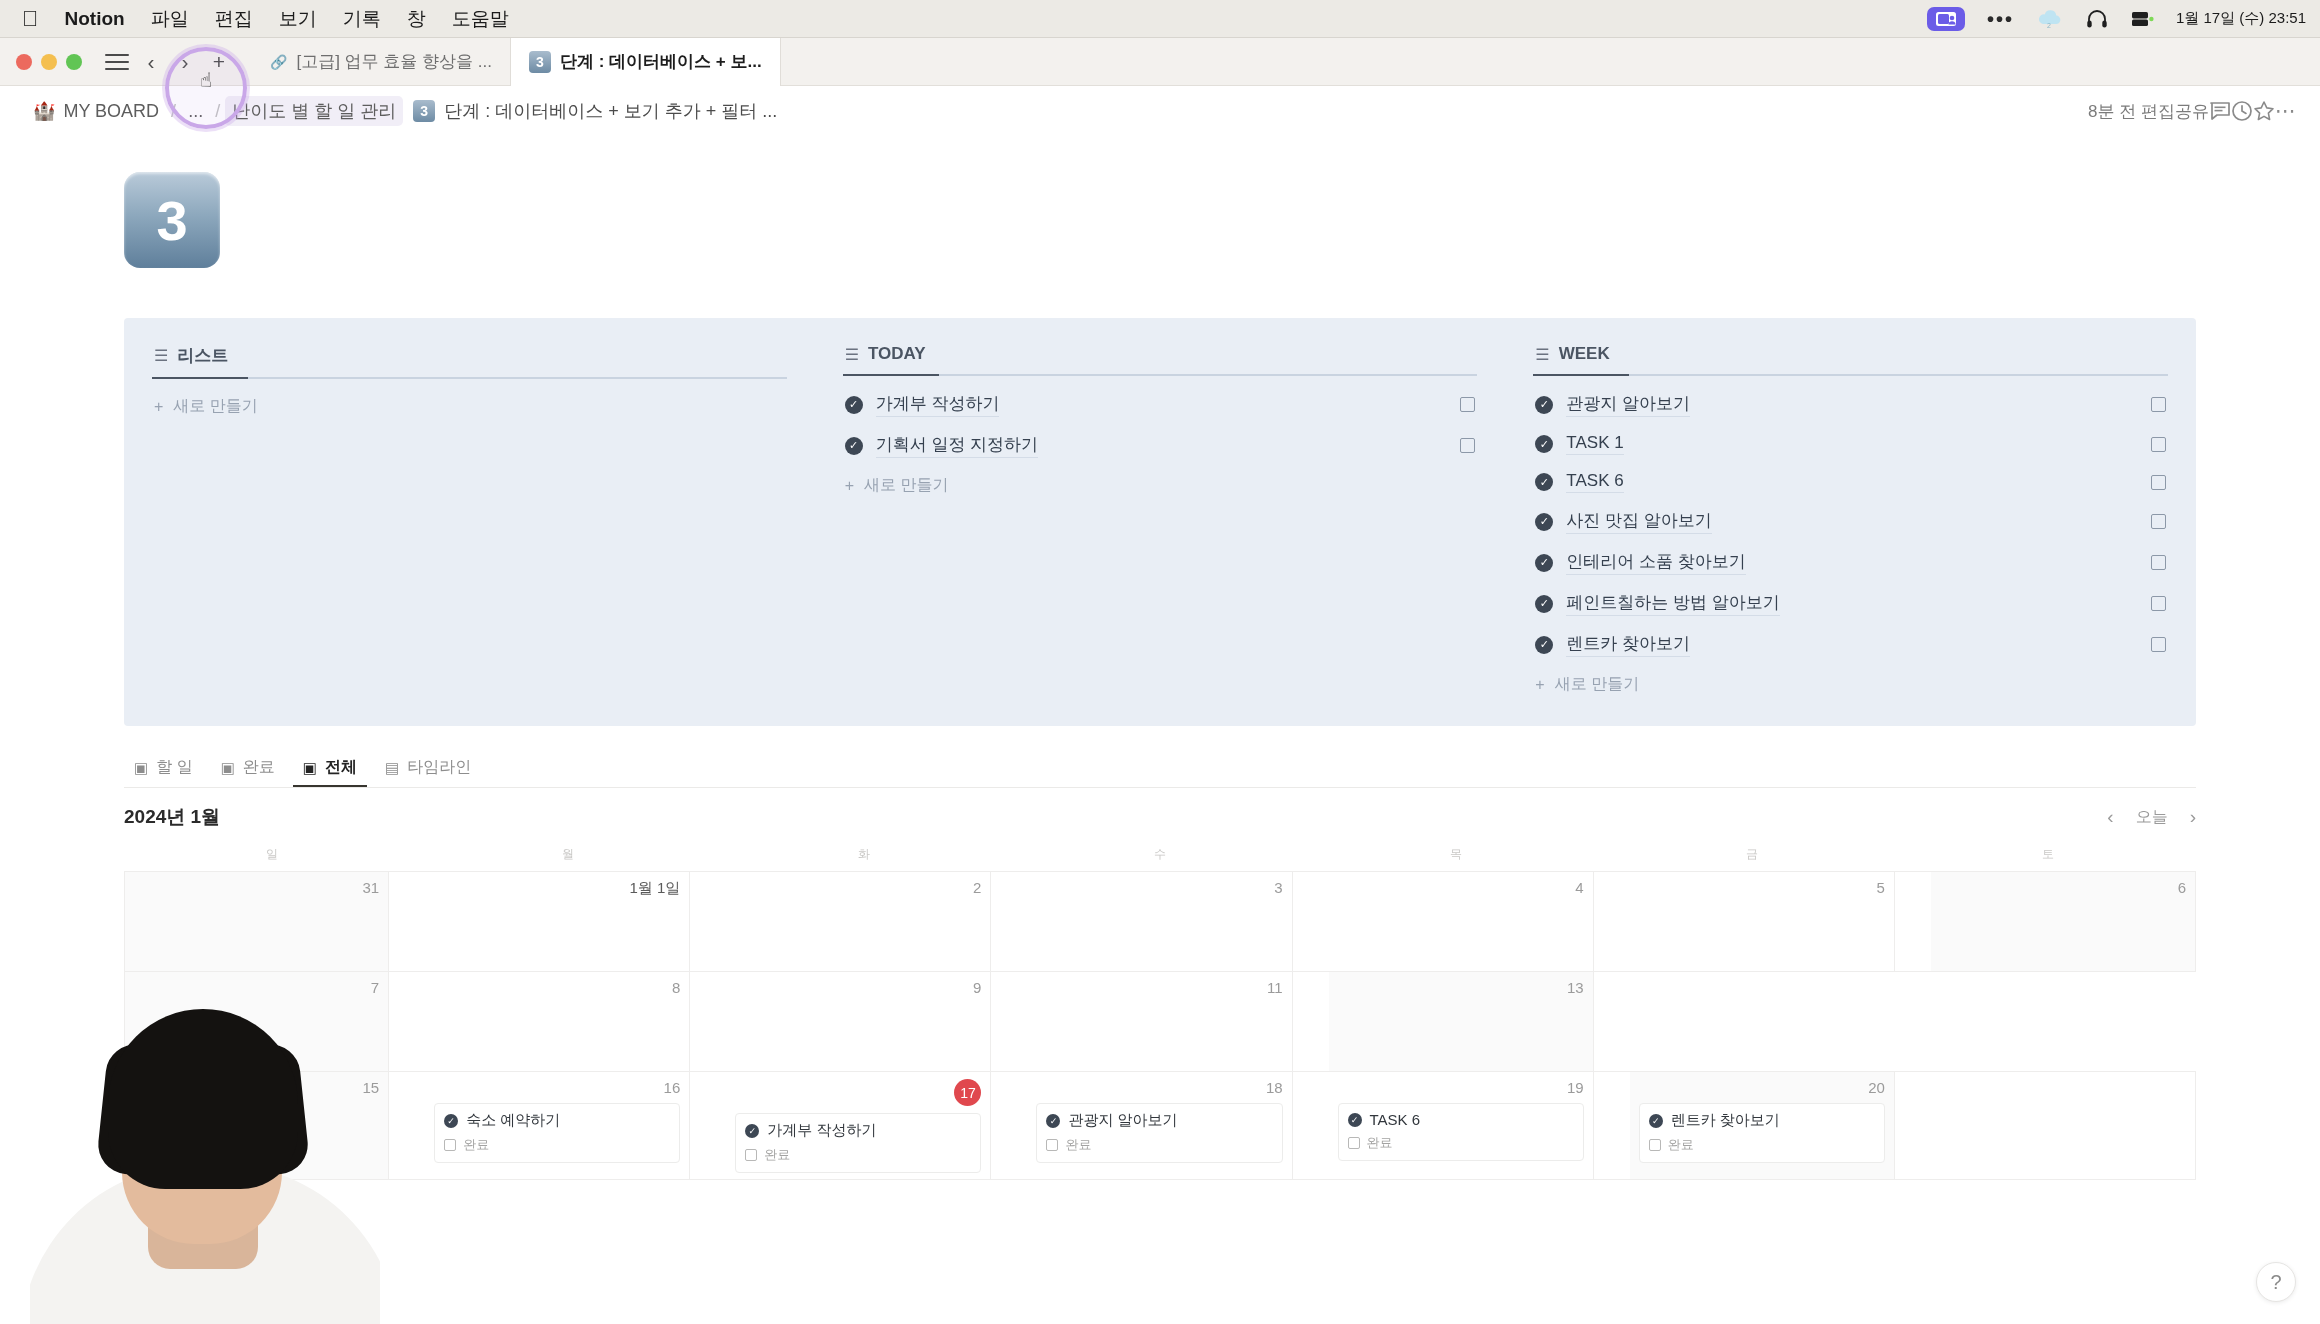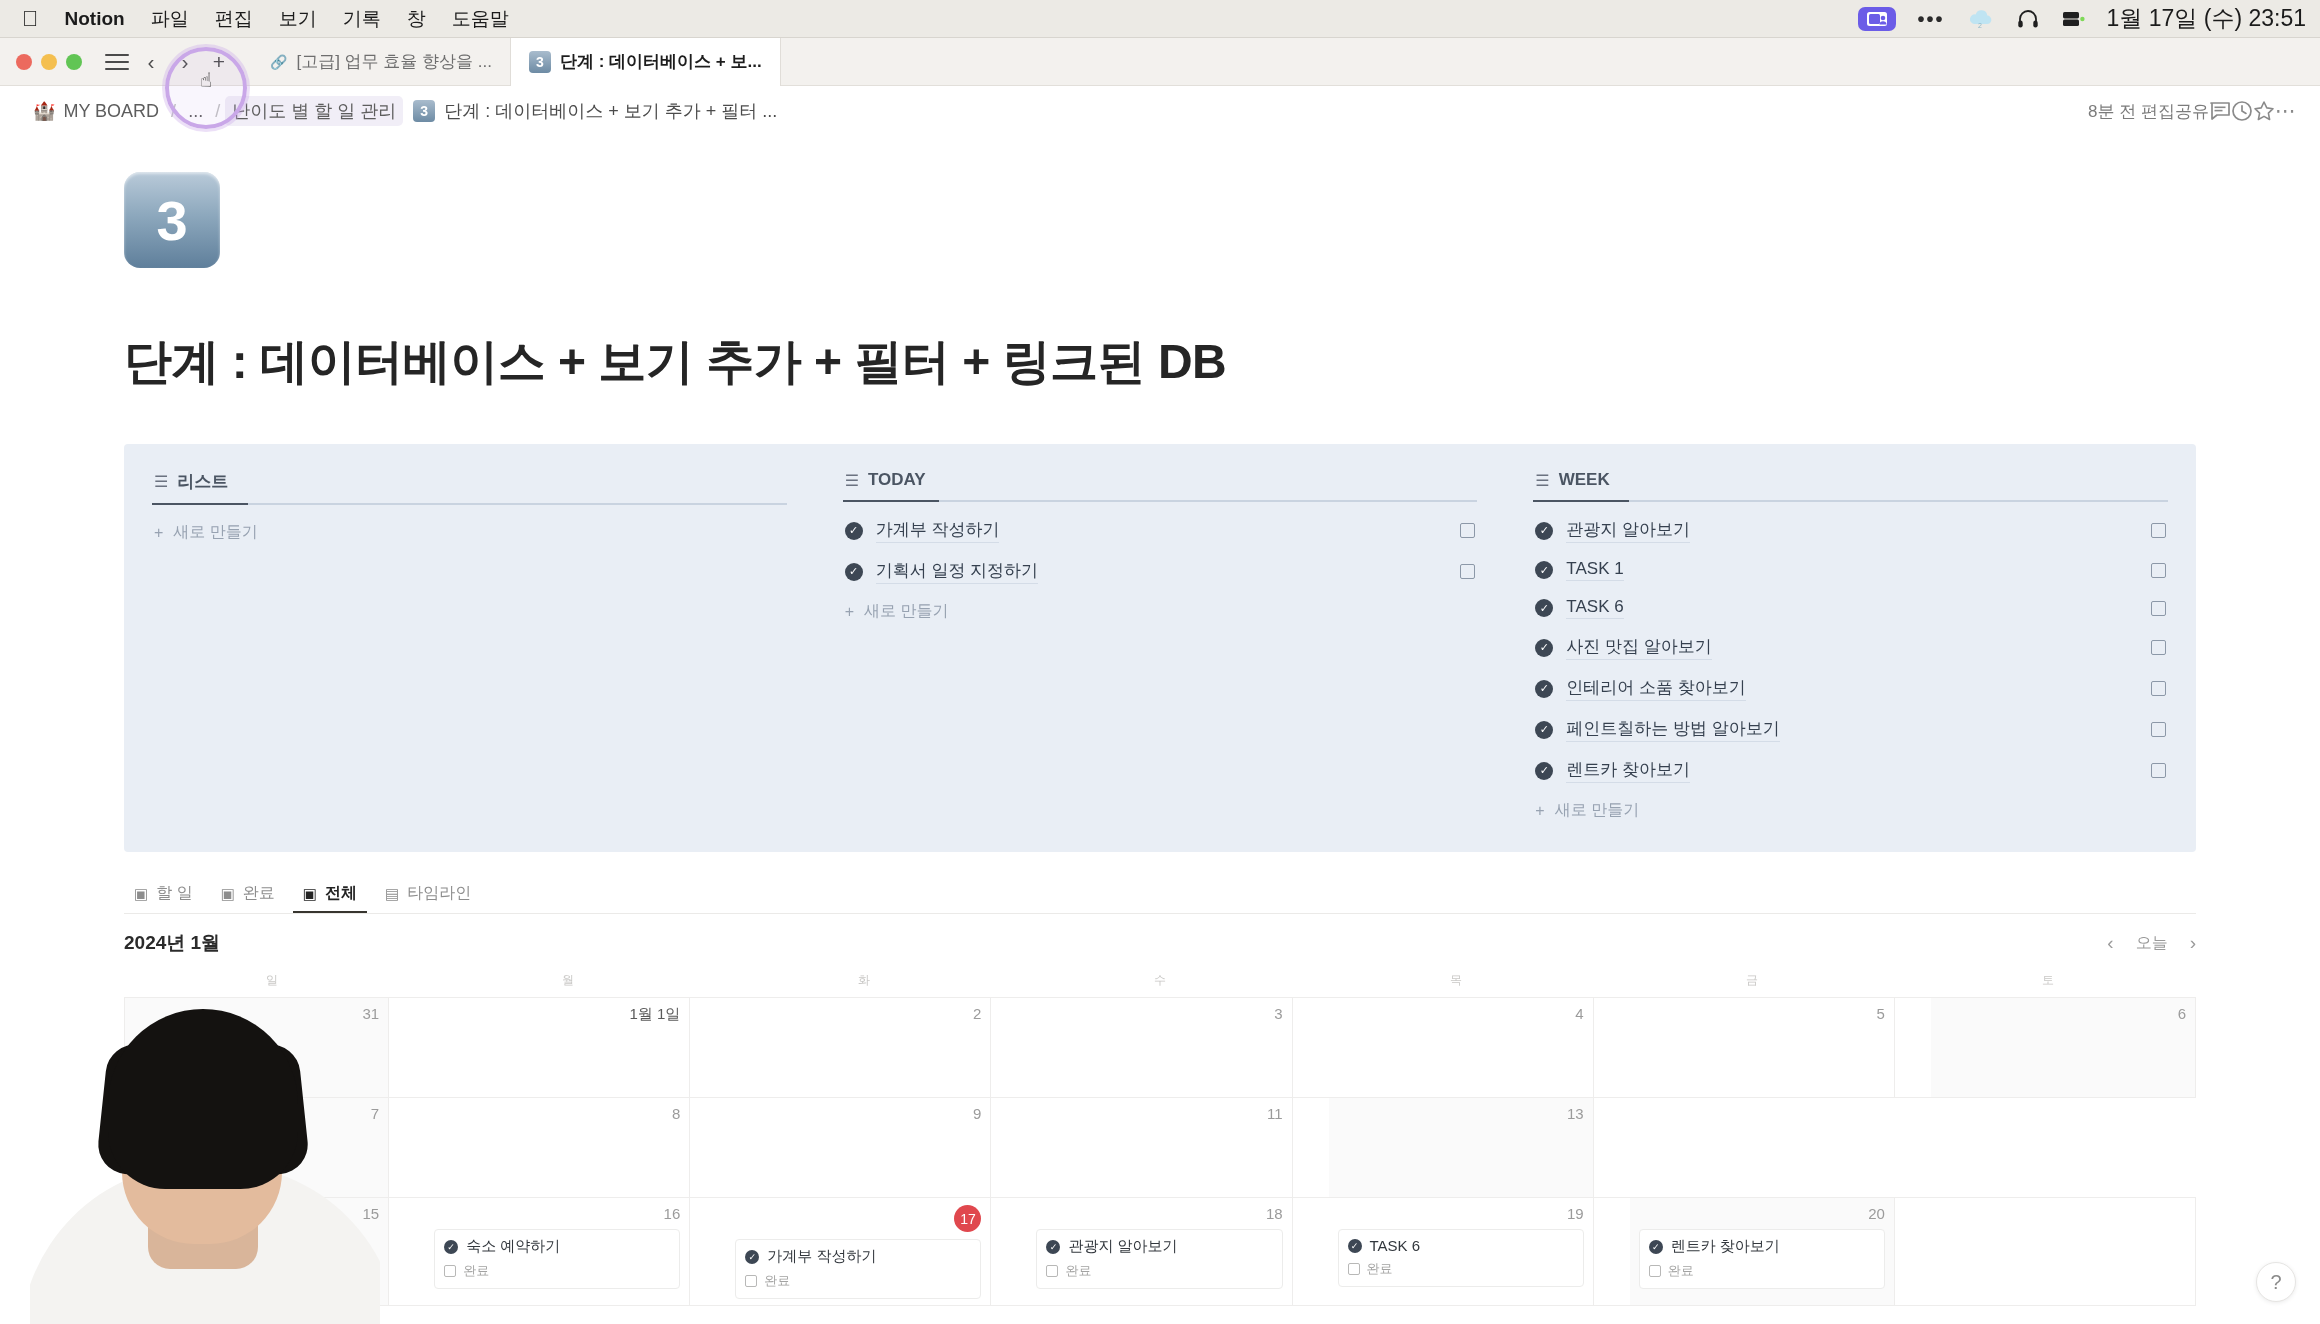--- a/index.html
+++ b/index.html
@@ -26,21 +26,21 @@
   .menubar .mi.app { font-weight:700; }
   .menubar .spacer { flex:1; }
   .menubar .status { display:flex; align-items:center; gap:22px; }
   .mb-chip {
     background:#6b5ce7; border-radius:7px; padding:4px 8px;
     display:flex; align-items:center; justify-content:center;
   }
   .mb-chip svg { display:block; }
   .mb-ico { display:flex; align-items:center; justify-content:center; }
   .mb-dots { letter-spacing:2px; font-size:20px; font-weight:700; color:#2a2a2a; line-height:0.6;}
-  .mb-clock { font-size:23px; color:#1b1b1b; white-space:nowrap; }
+  .mb-clock { font-size:15px; color:#1b1b1b; white-space:nowrap; }
 
   
   .tabbar {
     position:absolute; left:0; top:38px; width:2320px; height:48px;
     background:#f3f1ee;
     display:flex; align-items:center; padding-left:16px;
     border-bottom:1px solid #e2dfda;
   }
   .traffic { display:flex; gap:9px; align-items:center; margin-right:18px;}
   .tl { width:16px;height:16px;border-radius:50%; }
@@ -331,21 +331,20 @@
     </span>
   </div>
 
   <div class="ring"></div>
   <div class="cursor">☝</div>
 
   <div class="page">
     <div class="page-inner">
 
       <div class="page-icon">3</div>
-      <h1 class="page-title">단계 : 데이터베이스 + 보기 추가 + 필터 + 링크된 DB</h1>
 
       <div class="board">
 
         <div class="col">
           <div class="col-head">
             <span class="lico">☰</span>
             <span>리스트</span>
           </div>
           <div class="col-rule"></div>
           <div class="newrow">

